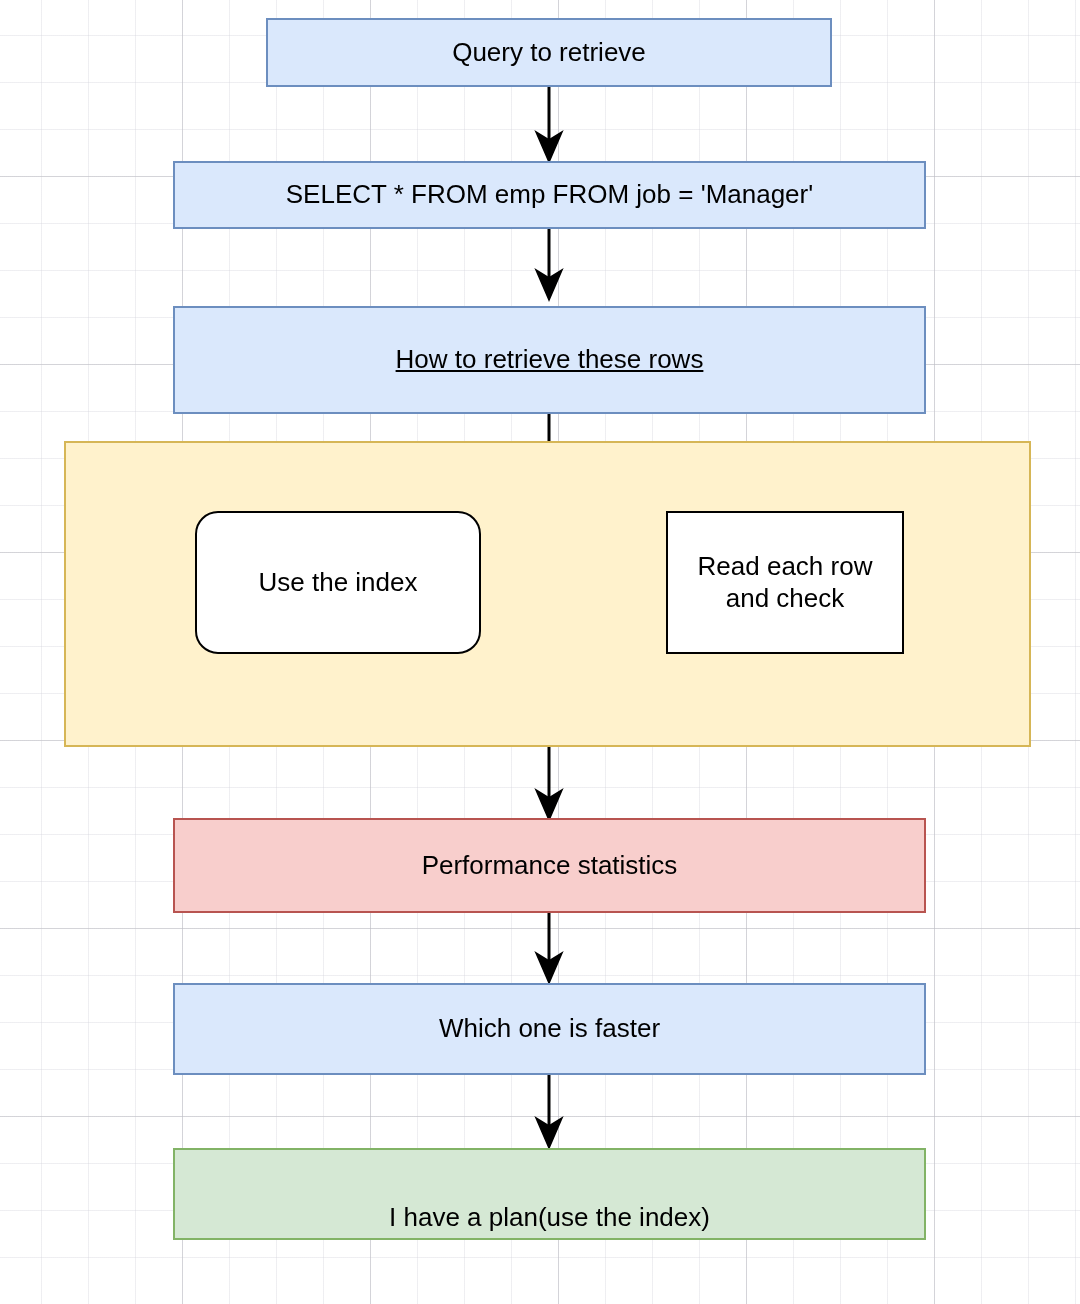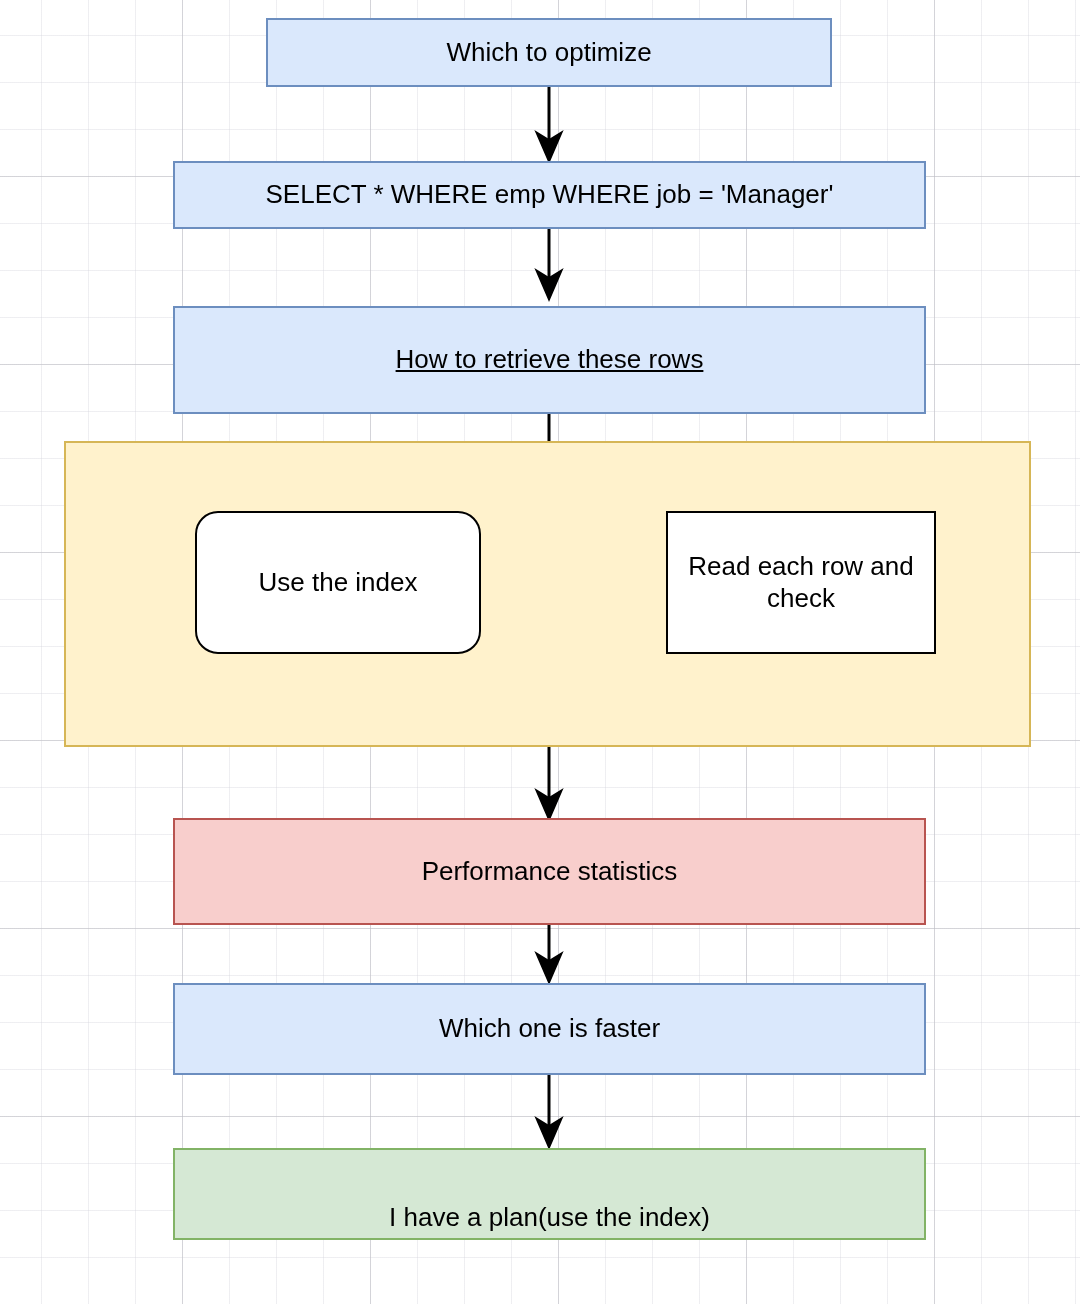--- a/index.html
+++ b/index.html
@@ -121,43 +121,43 @@
   </div>
 
   <div class="edge" style="left:529px; top:1070px; width:40px; height:83px;">
     <svg width="40" height="83" viewBox="0 0 40 83">
       <line x1="20" y1="0" x2="20" y2="63" stroke="#000000" stroke-width="3"></line>
       <path d="M 20 78 L 7 48 L 20 56 L 33 48 Z" fill="#000000" stroke="#000000" stroke-width="1.5" stroke-linejoin="miter"></path>
     </svg>
   </div>
 
   <div class="node blue" style="left:266px; top:18px; width:566px; height:69px;">
-    <span>Which to optimize</span>
+    <span>Query to retrieve</span>
   </div>
 
   <div class="node blue" style="left:173px; top:161px; width:753px; height:68px;">
-    <span>SELECT * WHERE emp WHERE job = 'Manager'</span>
+    <span>SELECT * FROM emp FROM job = 'Manager'</span>
   </div>
 
   <div class="node blue" style="left:173px; top:306px; width:753px; height:108px;text-decoration:underline;">
     <span>How to retrieve these rows</span>
   </div>
 
   <div class="container yellow" style="left:64px; top:441px; width:967px; height:306px;">
   </div>
 
   <div class="node white" style="left:195px; top:511px; width:286px; height:143px;border-radius:23px;">
     <span>Use the index</span>
   </div>
 
-  <div class="node white" style="left:666px; top:511px; width:270px; height:143px;justify-content:flex-end;">
+  <div class="node white" style="left:666px; top:511px; width:238px; height:143px;justify-content:flex-end;">
     <span>Read each row and check</span>
   </div>
 
-  <div class="node pink" style="left:173px; top:818px; width:753px; height:107px;">
+  <div class="node pink" style="left:173px; top:818px; width:753px; height:95px;">
     <span>Performance statistics</span>
   </div>
 
   <div class="node blue" style="left:173px; top:983px; width:753px; height:92px;">
     <span>Which one is faster</span>
   </div>
 
   <div class="node green" style="left:173px; top:1148px; width:753px; height:92px;align-items:flex-end;">
     <span>I have a plan(use the index)</span>
   </div>

